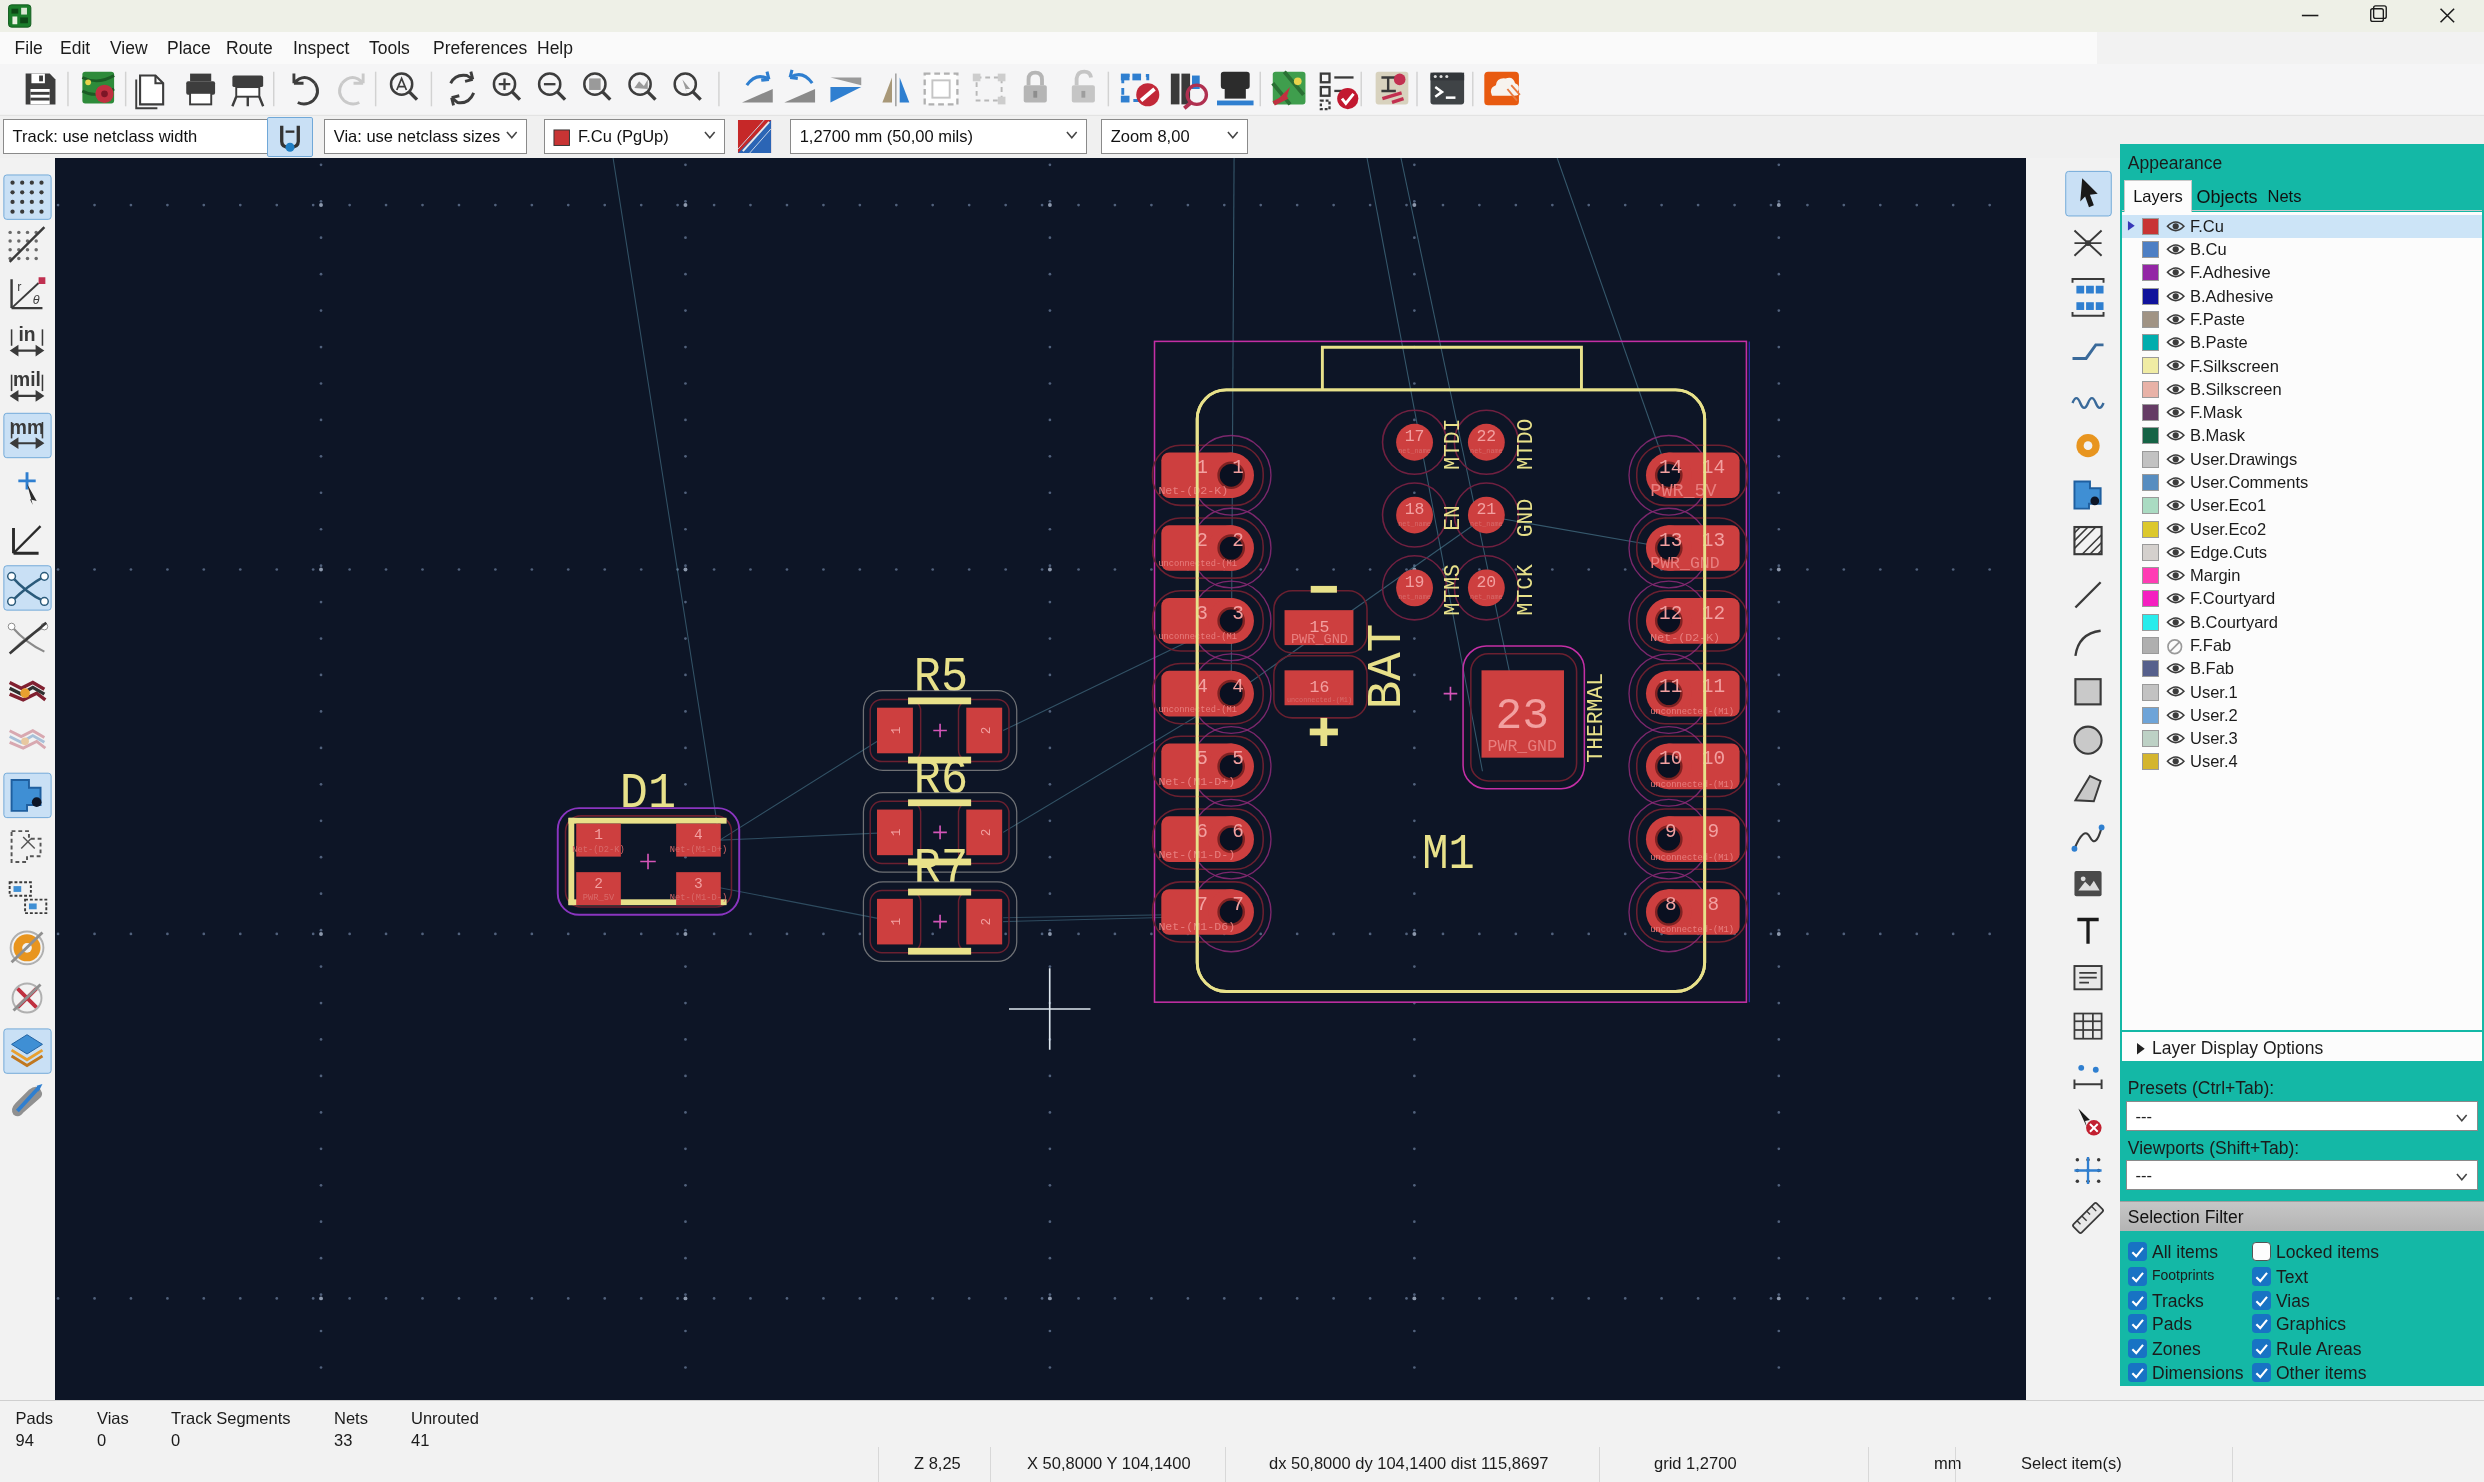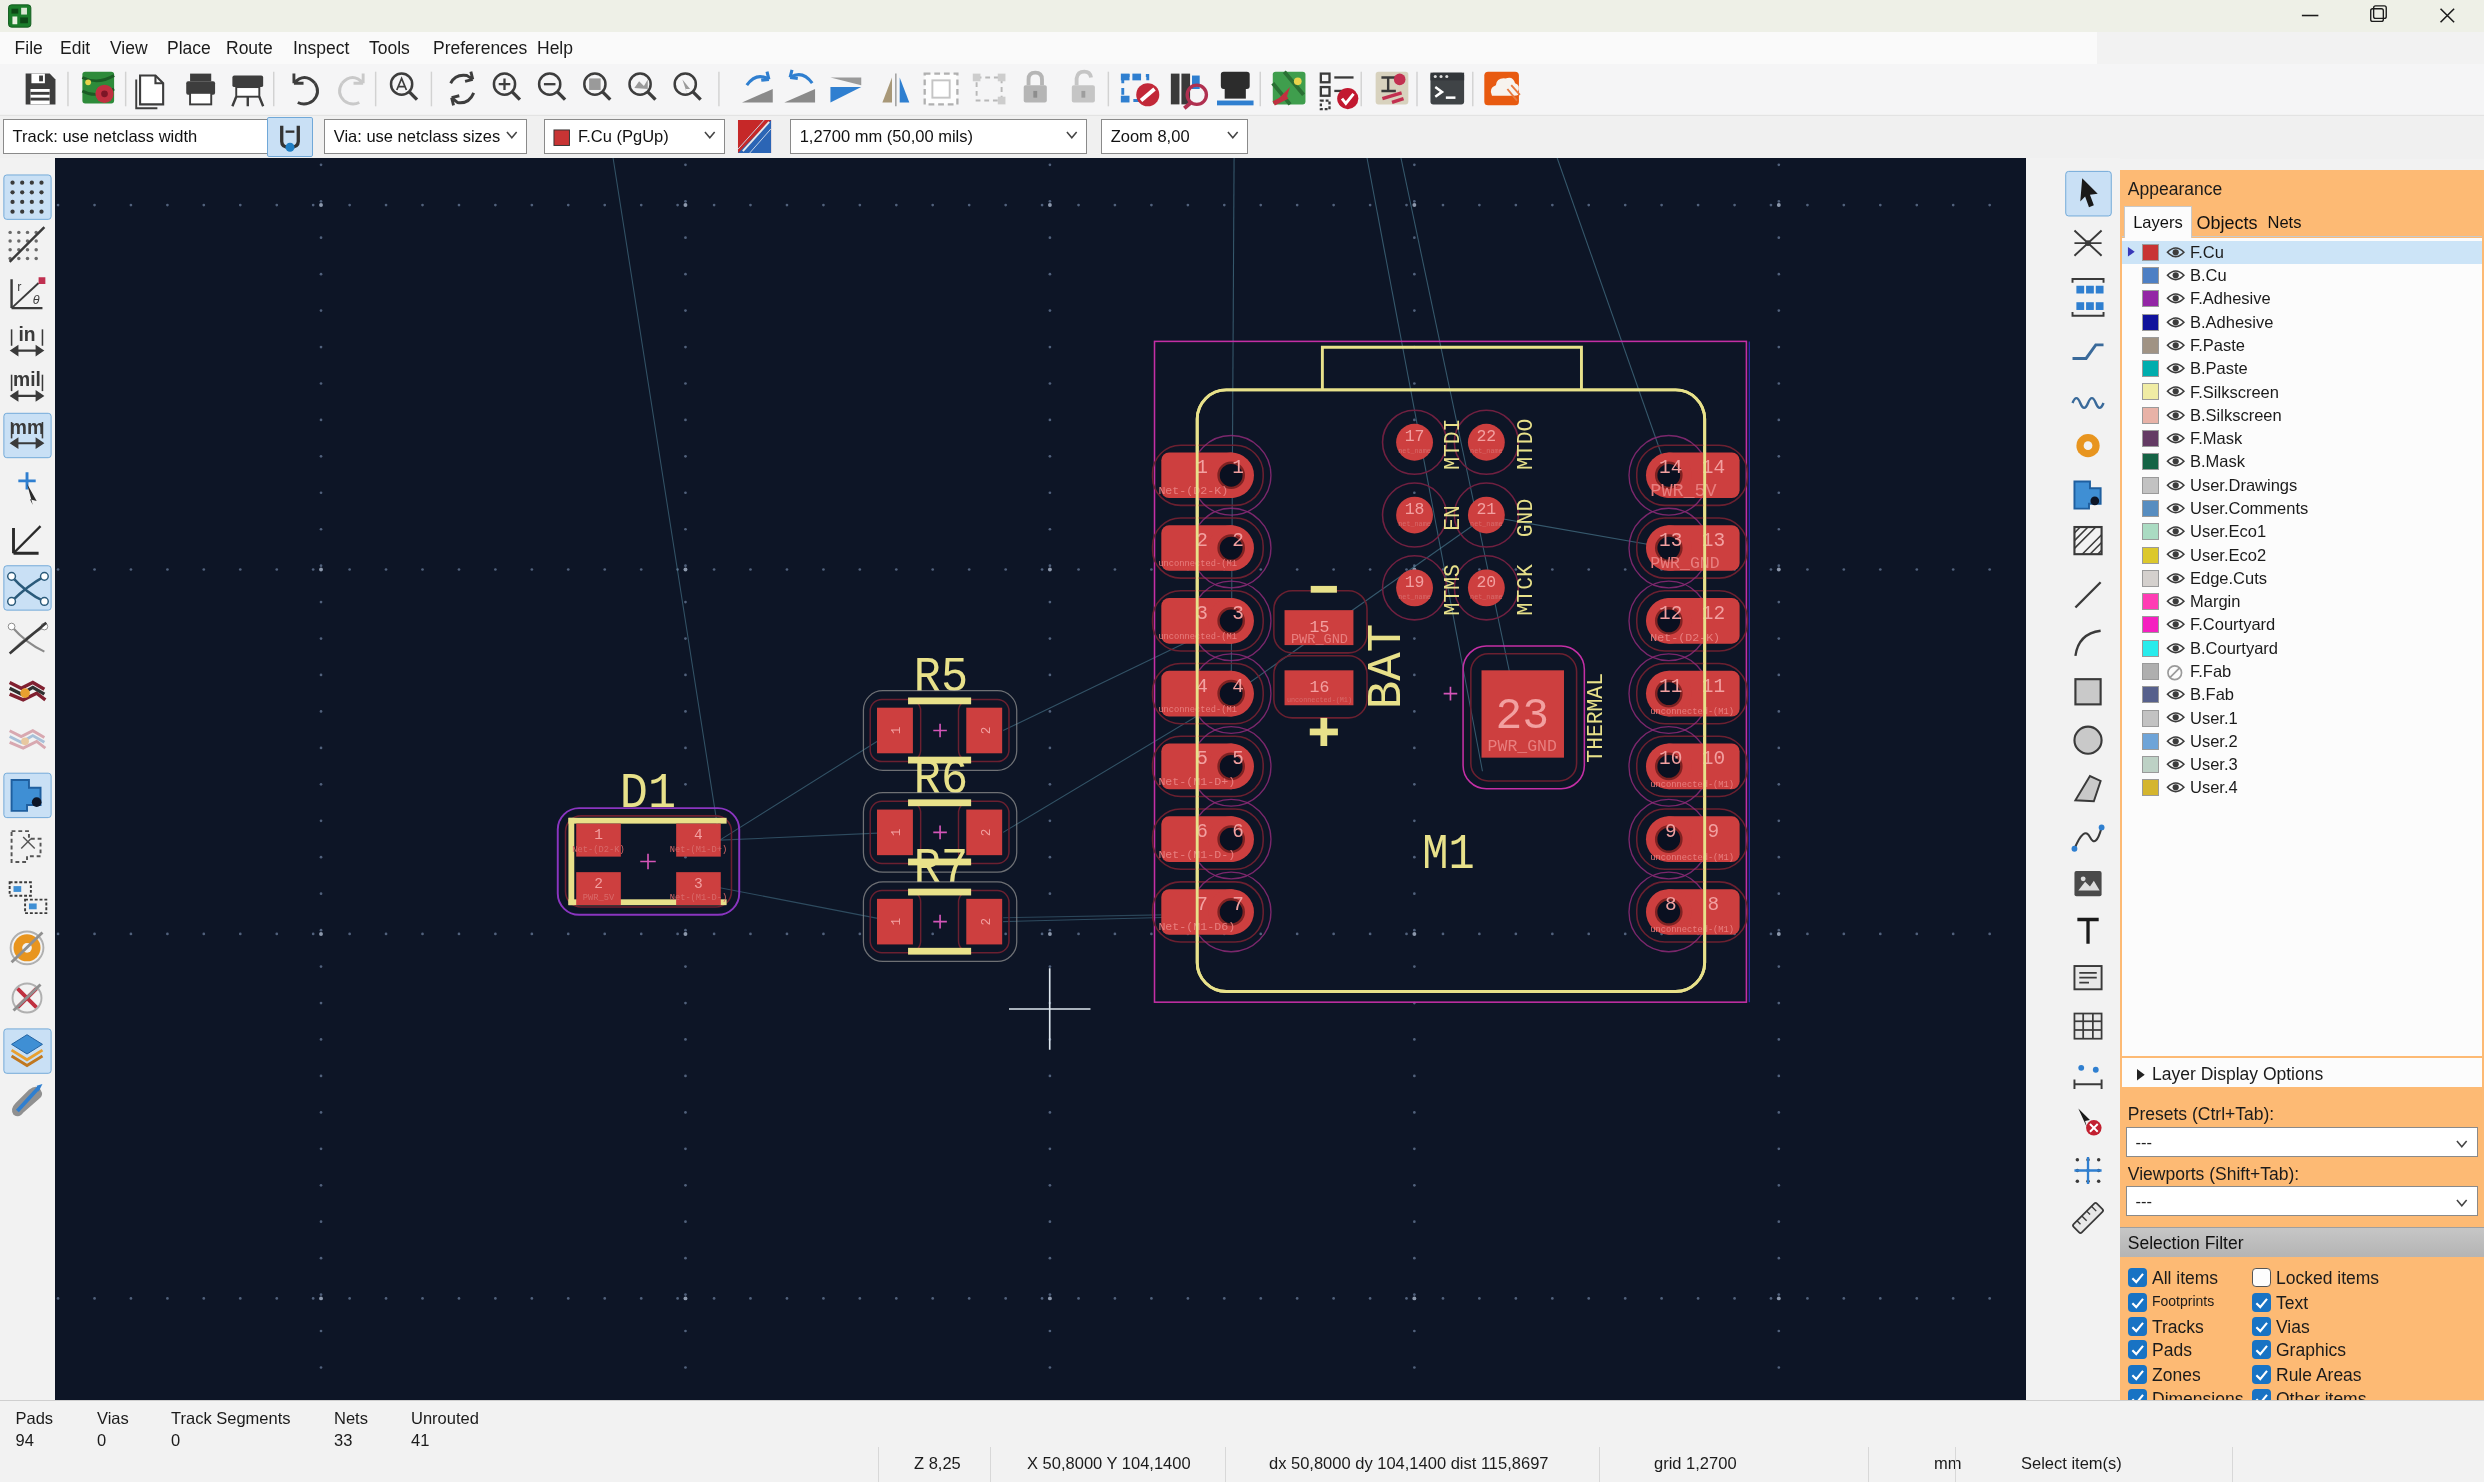--- a/index.html
+++ b/index.html
@@ -10,21 +10,21 @@
 #menubar { position:absolute; left:0; top:32px; width:2097px; height:32px; background:#fafafa; }
 .mi { position:absolute; top:5.8px; font-size:17.5px; color:#1b1b1b; }
 #toolbar1 { position:absolute; left:0; top:64px; width:2484px; height:50px; background:#f5f5f6; }
 #toolbar2 { position:absolute; left:0; top:115px; width:2484px; height:44px; background:#f0f0f0; border-top:1px solid #e3e3e3;}
 .dd { position:absolute; top:2.9px; height:35px; background:#fff; border:1px solid #8a8a8a; font-size:16.5px; color:#111; }
 .dd .t { position:absolute; left:8.7px; top:6.8px; white-space:nowrap; }
 .dd .ch { position:absolute; right:7.8px; top:7.8px; width:13.6px; height:13.6px; }
 #lefttb { position:absolute; left:0; top:158px; width:55px; height:1242px; background:#f2f2f2; }
 #righttb { position:absolute; left:2026px; top:158px; width:94px; height:1242px; background:#f2f2f2; }
 #canvas { position:absolute; left:55px; top:158px; width:1971px; height:1242px; background:#0d1526; }
-#apanel { position:absolute; left:2120px; top:170px; width:364px; height:1242px; background:#fdba74; }
+#apanel { position:absolute; left:2120px; top:144px; width:364px; height:1242px; background:#14b8a6; }
 #statusbar { position:absolute; left:0; top:1400px; width:2484px; height:82px; background:#f2f2f2; border-top:1px solid #cfcfcf; }
 .sl { position:absolute; top:7.8px; font-size:16.5px; color:#1b1b1b; }
 .sv { position:absolute; top:30px; font-size:16.5px; color:#1b1b1b; }
 .s2 { position:absolute; top:53px; font-size:16.5px; color:#1b1b1b; }
 .sep2 { position:absolute; top:46px; height:37px; width:1px; background:#d8d8d8; }
 </style>
 </head>
 <body>
 <div id="titlebar">
   <svg width="2484" height="32" style="position:absolute;left:0;top:0" viewBox="0 0 2560 33">

